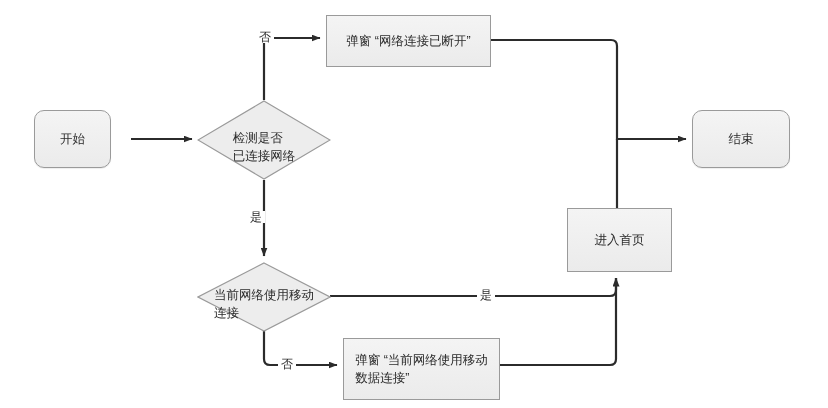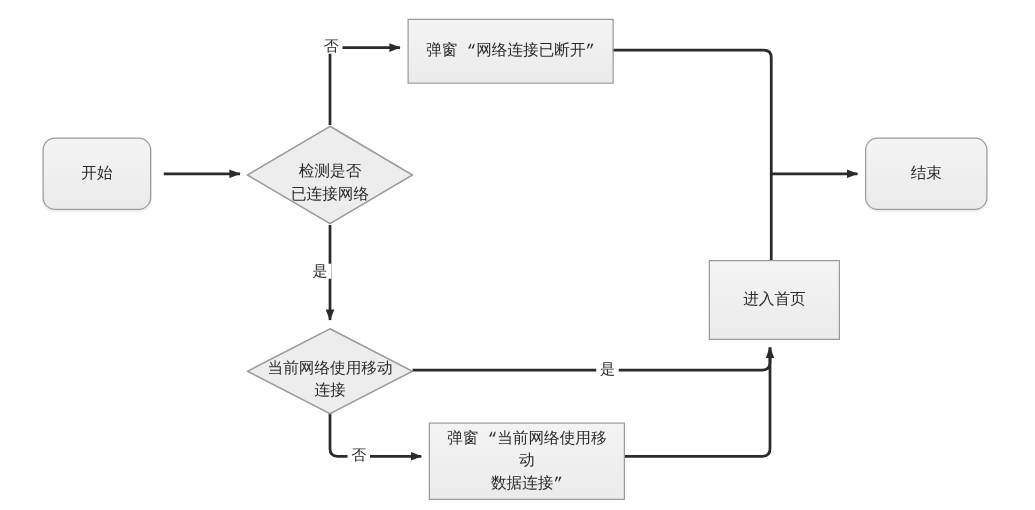--- a/index.html
+++ b/index.html
@@ -23,27 +23,26 @@
     top: 0;
     width: 828px;
     height: 408px;
   }
   .node {
     position: absolute;
     box-sizing: border-box;
     display: flex;
     align-items: center;
     justify-content: center;
-    text-align: center;
+    text-align: left;
     color: #2b2b2b;
     font-size: 12.5px;
     line-height: 1.45;
     background: linear-gradient(180deg, #f4f4f4 0%, #ebebeb 100%);
     border: 1px solid #9a9a9a;
-    font-family: Liberation Mono, monospace;
   }
   .node-terminator {
     border-radius: 10px;
     box-shadow: 0 1px 1px rgba(0,0,0,0.07);
   }
   .node-process {
     border-radius: 0;
   }
   .node-decision {
     background: transparent;
@@ -98,21 +97,21 @@
 
     <path d="M 264 180 L 264 256" stroke="#2b2b2b" stroke-width="2.2" fill="none" marker-end="url(#arrowhead)"></path>
 
     <path d="M 330 296 L 610 296 Q 616 296 616 290 L 616 278" stroke="#2b2b2b" stroke-width="2.2" fill="none" marker-end="url(#arrowhead)"></path>
 
     <path d="M 264 330 L 264 359 Q 264 365 270 365 L 337 365" stroke="#2b2b2b" stroke-width="2.2" fill="none" marker-end="url(#arrowhead)"></path>
 
     <path d="M 500 365 L 610 365 Q 616 365 616 359 L 616 278" stroke="#2b2b2b" stroke-width="2.2" fill="none"></path>
   </svg>
 
-  <div class="node node-terminator" style="left:34px; top:110px; width:87px; height:58px;">
+  <div class="node node-terminator" style="left:34px; top:110px; width:77px; height:58px;">
     <span class="node-text">开始</span>
   </div>
 
   <div class="node node-decision" style="left:197px; top:100px; width:134px; height:80px;">
     <svg class="diamond-shape" viewBox="0 0 134 80" preserveAspectRatio="none">
       <polygon points="67,1 133,40 67,79 1,40" fill="#ededed" stroke="#9a9a9a" stroke-width="1.2"></polygon>
     </svg>
     <span class="node-text decision-label">检测是否
 已连接网络</span>
   </div>

